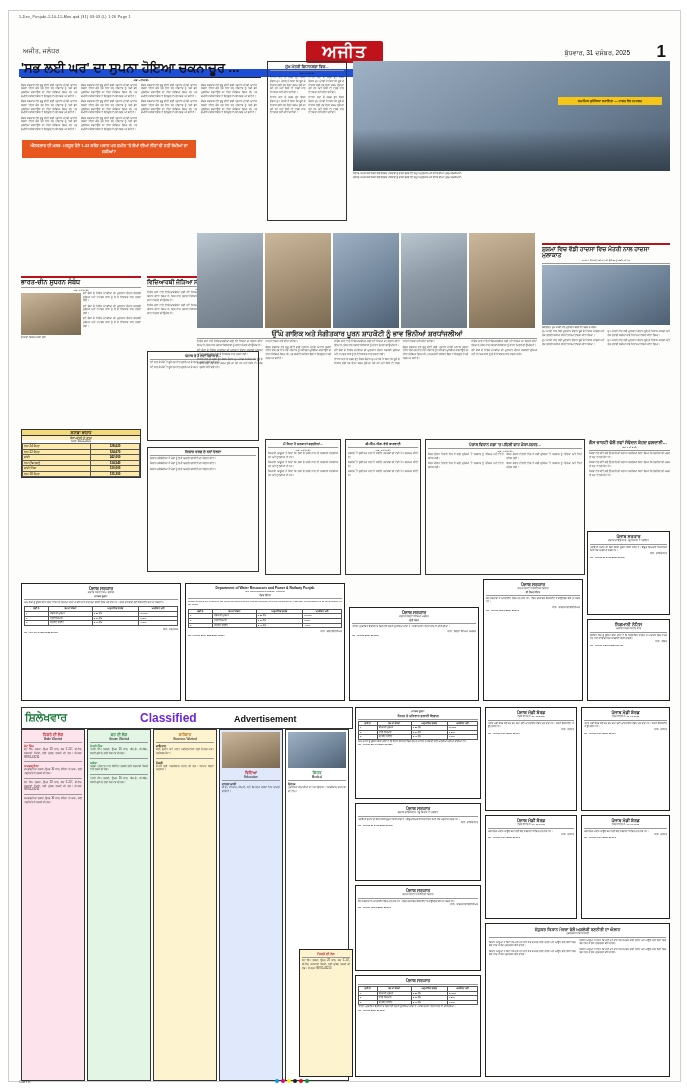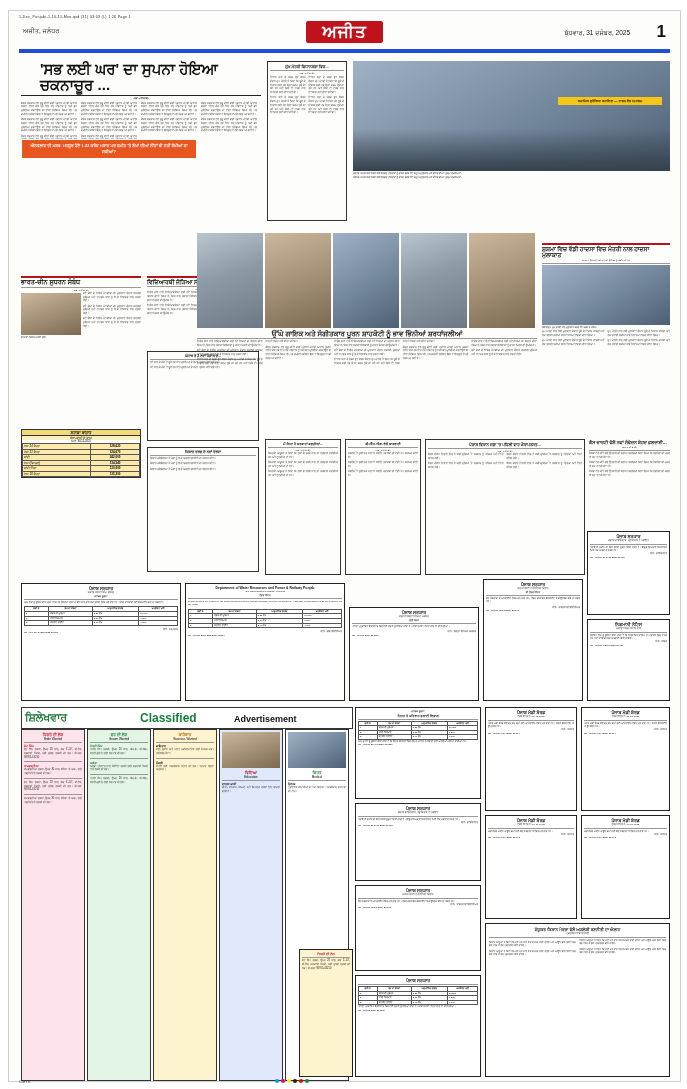--- a/index.html
+++ b/index.html
@@ -1,20 +1,20 @@
 <!DOCTYPE html>
 <html><head>
 <meta charset="utf-8">
 <style>
   html,body{margin:0;padding:0;background:#8f8f8f;}
   body{font-family:"Liberation Sans",sans-serif;}
   .page{width:687px;height:1089px;background:#fff;position:relative;overflow:hidden;}
   .sheet{position:absolute;left:8px;top:10px;width:671px;height:1070px;background:#fdfdfb;border:1px solid #cfcfcf;}
   .topstrip{position:absolute;left:10px;top:4px;width:640px;height:8px;font-size:3.6px;color:#333;letter-spacing:.3px;}
-  .masthead{position:absolute;left:10px;top:8px;width:651px;height:30px;border-bottom:4px solid #1d4ed8;}
+  .masthead{position:absolute;left:10px;top:28px;width:651px;height:30px;border-bottom:8px solid #1d4ed8;}
   .mh-left{position:absolute;left:4px;top:8px;font-size:6.5px;color:#111;}
   .mh-logo{position:absolute;left:0;right:0;top:2px;text-align:center;}
   .mh-logo span{display:inline-block;background:#c0121b;color:#fff;font-size:17px;font-weight:bold;padding:1px 16px;border-radius:2px;letter-spacing:1px;}
   .mh-date{position:absolute;right:40px;top:10px;font-size:6.5px;color:#111;}
   .mh-page{position:absolute;right:4px;top:3px;font-size:17px;font-weight:bold;color:#111;}
   .col{position:absolute;}
   .hl{font-weight:bold;color:#111;line-height:1.05;}
   .rule{border-top:1px solid #222;}
   .thin{border-top:1px solid #999;}
   .box{border:1px solid #333;box-sizing:border-box;}
@@ -23,21 +23,21 @@
   .ph{background:linear-gradient(160deg,#b9c6cf,#8d9aa6 45%,#6d7a86);}
   .ph2{background:linear-gradient(160deg,#cbb89c,#a08d72 55%,#7b6a52);}
   .ph3{background:linear-gradient(150deg,#9fb1c4,#6f8398 60%,#4e5f72);}
   .banner-orange{background:#e8561f;color:#fff;}
   .banner-yellow{background:#f5c518;color:#111;}
   .tbl{border-collapse:collapse;width:100%;font-size:3px;}
   .tbl td,.tbl th{border:1px solid #555;padding:0 1px;line-height:1.5;}
   .gold td{background:#fde9a9;}
   .center{text-align:center;}
   .b{font-weight:bold;}
-  .classified-title{font-size:12px;font-weight:bold;color:#15803d;}
+  .classified-title{font-size:12px;font-weight:bold;color:#6d28d9;}
   .classified-title2{font-size:9px;font-weight:bold;color:#111;}
   .govbox{border:1px solid #222;box-sizing:border-box;background:#fff;}
   .gov-h{font-size:4.5px;font-weight:bold;text-align:center;color:#111;}
   .gov-s{font-size:2.5px;text-align:center;color:#222;line-height:1.4;}
   .gov-t{font-size:2.4px;color:#222;line-height:1.4;text-align:justify;}
   .pinkbg{background:#fde3ec;}
   .greenbg{background:#e3f5e4;}
   .bluebg{background:#dfe9fb;}
   .yellowbg{background:#fdf3cf;}
   .sm{font-size:2.3px;line-height:1.35;}
@@ -55,21 +55,21 @@
     <div class="topstrip">1-Dev_Punjabi-1-10-11-Mon.qxd   (31) 03:03   (L) 1:26   Page 1</div>
 
     <div class="masthead">
       <div class="mh-left">ਅਜੀਤ, ਜਲੰਧਰ</div>
       <div class="mh-logo"><span>ਅਜੀਤ</span></div>
       <div class="mh-date">ਬੁੱਧਵਾਰ, 31 ਦਸੰਬਰ, 2025</div>
       <div class="mh-page">1</div>
     </div>
 
     <div class="col" style="left:12px;top:50px;width:240px;">
-      <div class="hl" style="font-size:15px;margin-left:19px;">'ਸਭ ਲਈ ਘਰ' ਦਾ ਸੁਪਨਾ ਹੋਇਆ ਚਕਨਾਚੂਰ ...</div>
+      <div class="hl" style="font-size:13px;">'ਸਭ ਲਈ ਘਰ' ਦਾ ਸੁਪਨਾ ਹੋਇਆ ਚਕਨਾਚੂਰ ...</div>
       <div class="rule" style="margin:2px 0 1px;"></div>
       <div class="sm center b">(ਸਫ਼ਾ 1 ਦੀ ਬਾਕੀ)</div>
       <div style="display:flex;gap:4px;margin-top:2px;">
         <div style="width:56px;" class="txt">
           <p>ਕੇਂਦਰ ਸਰਕਾਰ ਵੱਲੋਂ ਸ਼ੁਰੂ ਕੀਤੀ ਗਈ ਪ੍ਰਧਾਨ ਮੰਤਰੀ ਆਵਾਸ ਯੋਜਨਾ ਤਹਿਤ ਦੇਸ਼ ਭਰ ਵਿਚ ਹਰ ਪਰਿਵਾਰ ਨੂੰ ਪੱਕੀ ਛੱਤ ਮੁਹੱਈਆ ਕਰਵਾਉਣ ਦਾ ਟੀਚਾ ਮਿੱਥਿਆ ਗਿਆ ਸੀ, ਪਰ ਜ਼ਮੀਨੀ ਹਕੀਕਤ ਇਸ ਤੋਂ ਬਿਲਕੁਲ ਵੱਖਰੀ ਨਜ਼ਰ ਆ ਰਹੀ ਹੈ।</p>
             <p>ਕੇਂਦਰ ਸਰਕਾਰ ਵੱਲੋਂ ਸ਼ੁਰੂ ਕੀਤੀ ਗਈ ਪ੍ਰਧਾਨ ਮੰਤਰੀ ਆਵਾਸ ਯੋਜਨਾ ਤਹਿਤ ਦੇਸ਼ ਭਰ ਵਿਚ ਹਰ ਪਰਿਵਾਰ ਨੂੰ ਪੱਕੀ ਛੱਤ ਮੁਹੱਈਆ ਕਰਵਾਉਣ ਦਾ ਟੀਚਾ ਮਿੱਥਿਆ ਗਿਆ ਸੀ, ਪਰ ਜ਼ਮੀਨੀ ਹਕੀਕਤ ਇਸ ਤੋਂ ਬਿਲਕੁਲ ਵੱਖਰੀ ਨਜ਼ਰ ਆ ਰਹੀ ਹੈ।</p>
             <p>ਕੇਂਦਰ ਸਰਕਾਰ ਵੱਲੋਂ ਸ਼ੁਰੂ ਕੀਤੀ ਗਈ ਪ੍ਰਧਾਨ ਮੰਤਰੀ ਆਵਾਸ ਯੋਜਨਾ ਤਹਿਤ ਦੇਸ਼ ਭਰ ਵਿਚ ਹਰ ਪਰਿਵਾਰ ਨੂੰ ਪੱਕੀ ਛੱਤ ਮੁਹੱਈਆ ਕਰਵਾਉਣ ਦਾ ਟੀਚਾ ਮਿੱਥਿਆ ਗਿਆ ਸੀ, ਪਰ ਜ਼ਮੀਨੀ ਹਕੀਕਤ ਇਸ ਤੋਂ ਬਿਲਕੁਲ ਵੱਖਰੀ ਨਜ਼ਰ ਆ ਰਹੀ ਹੈ।</p>
         </div>
         <div style="width:56px;" class="txt">
           <p>ਕੇਂਦਰ ਸਰਕਾਰ ਵੱਲੋਂ ਸ਼ੁਰੂ ਕੀਤੀ ਗਈ ਪ੍ਰਧਾਨ ਮੰਤਰੀ ਆਵਾਸ ਯੋਜਨਾ ਤਹਿਤ ਦੇਸ਼ ਭਰ ਵਿਚ ਹਰ ਪਰਿਵਾਰ ਨੂੰ ਪੱਕੀ ਛੱਤ ਮੁਹੱਈਆ ਕਰਵਾਉਣ ਦਾ ਟੀਚਾ ਮਿੱਥਿਆ ਗਿਆ ਸੀ, ਪਰ ਜ਼ਮੀਨੀ ਹਕੀਕਤ ਇਸ ਤੋਂ ਬਿਲਕੁਲ ਵੱਖਰੀ ਨਜ਼ਰ ਆ ਰਹੀ ਹੈ।</p>

